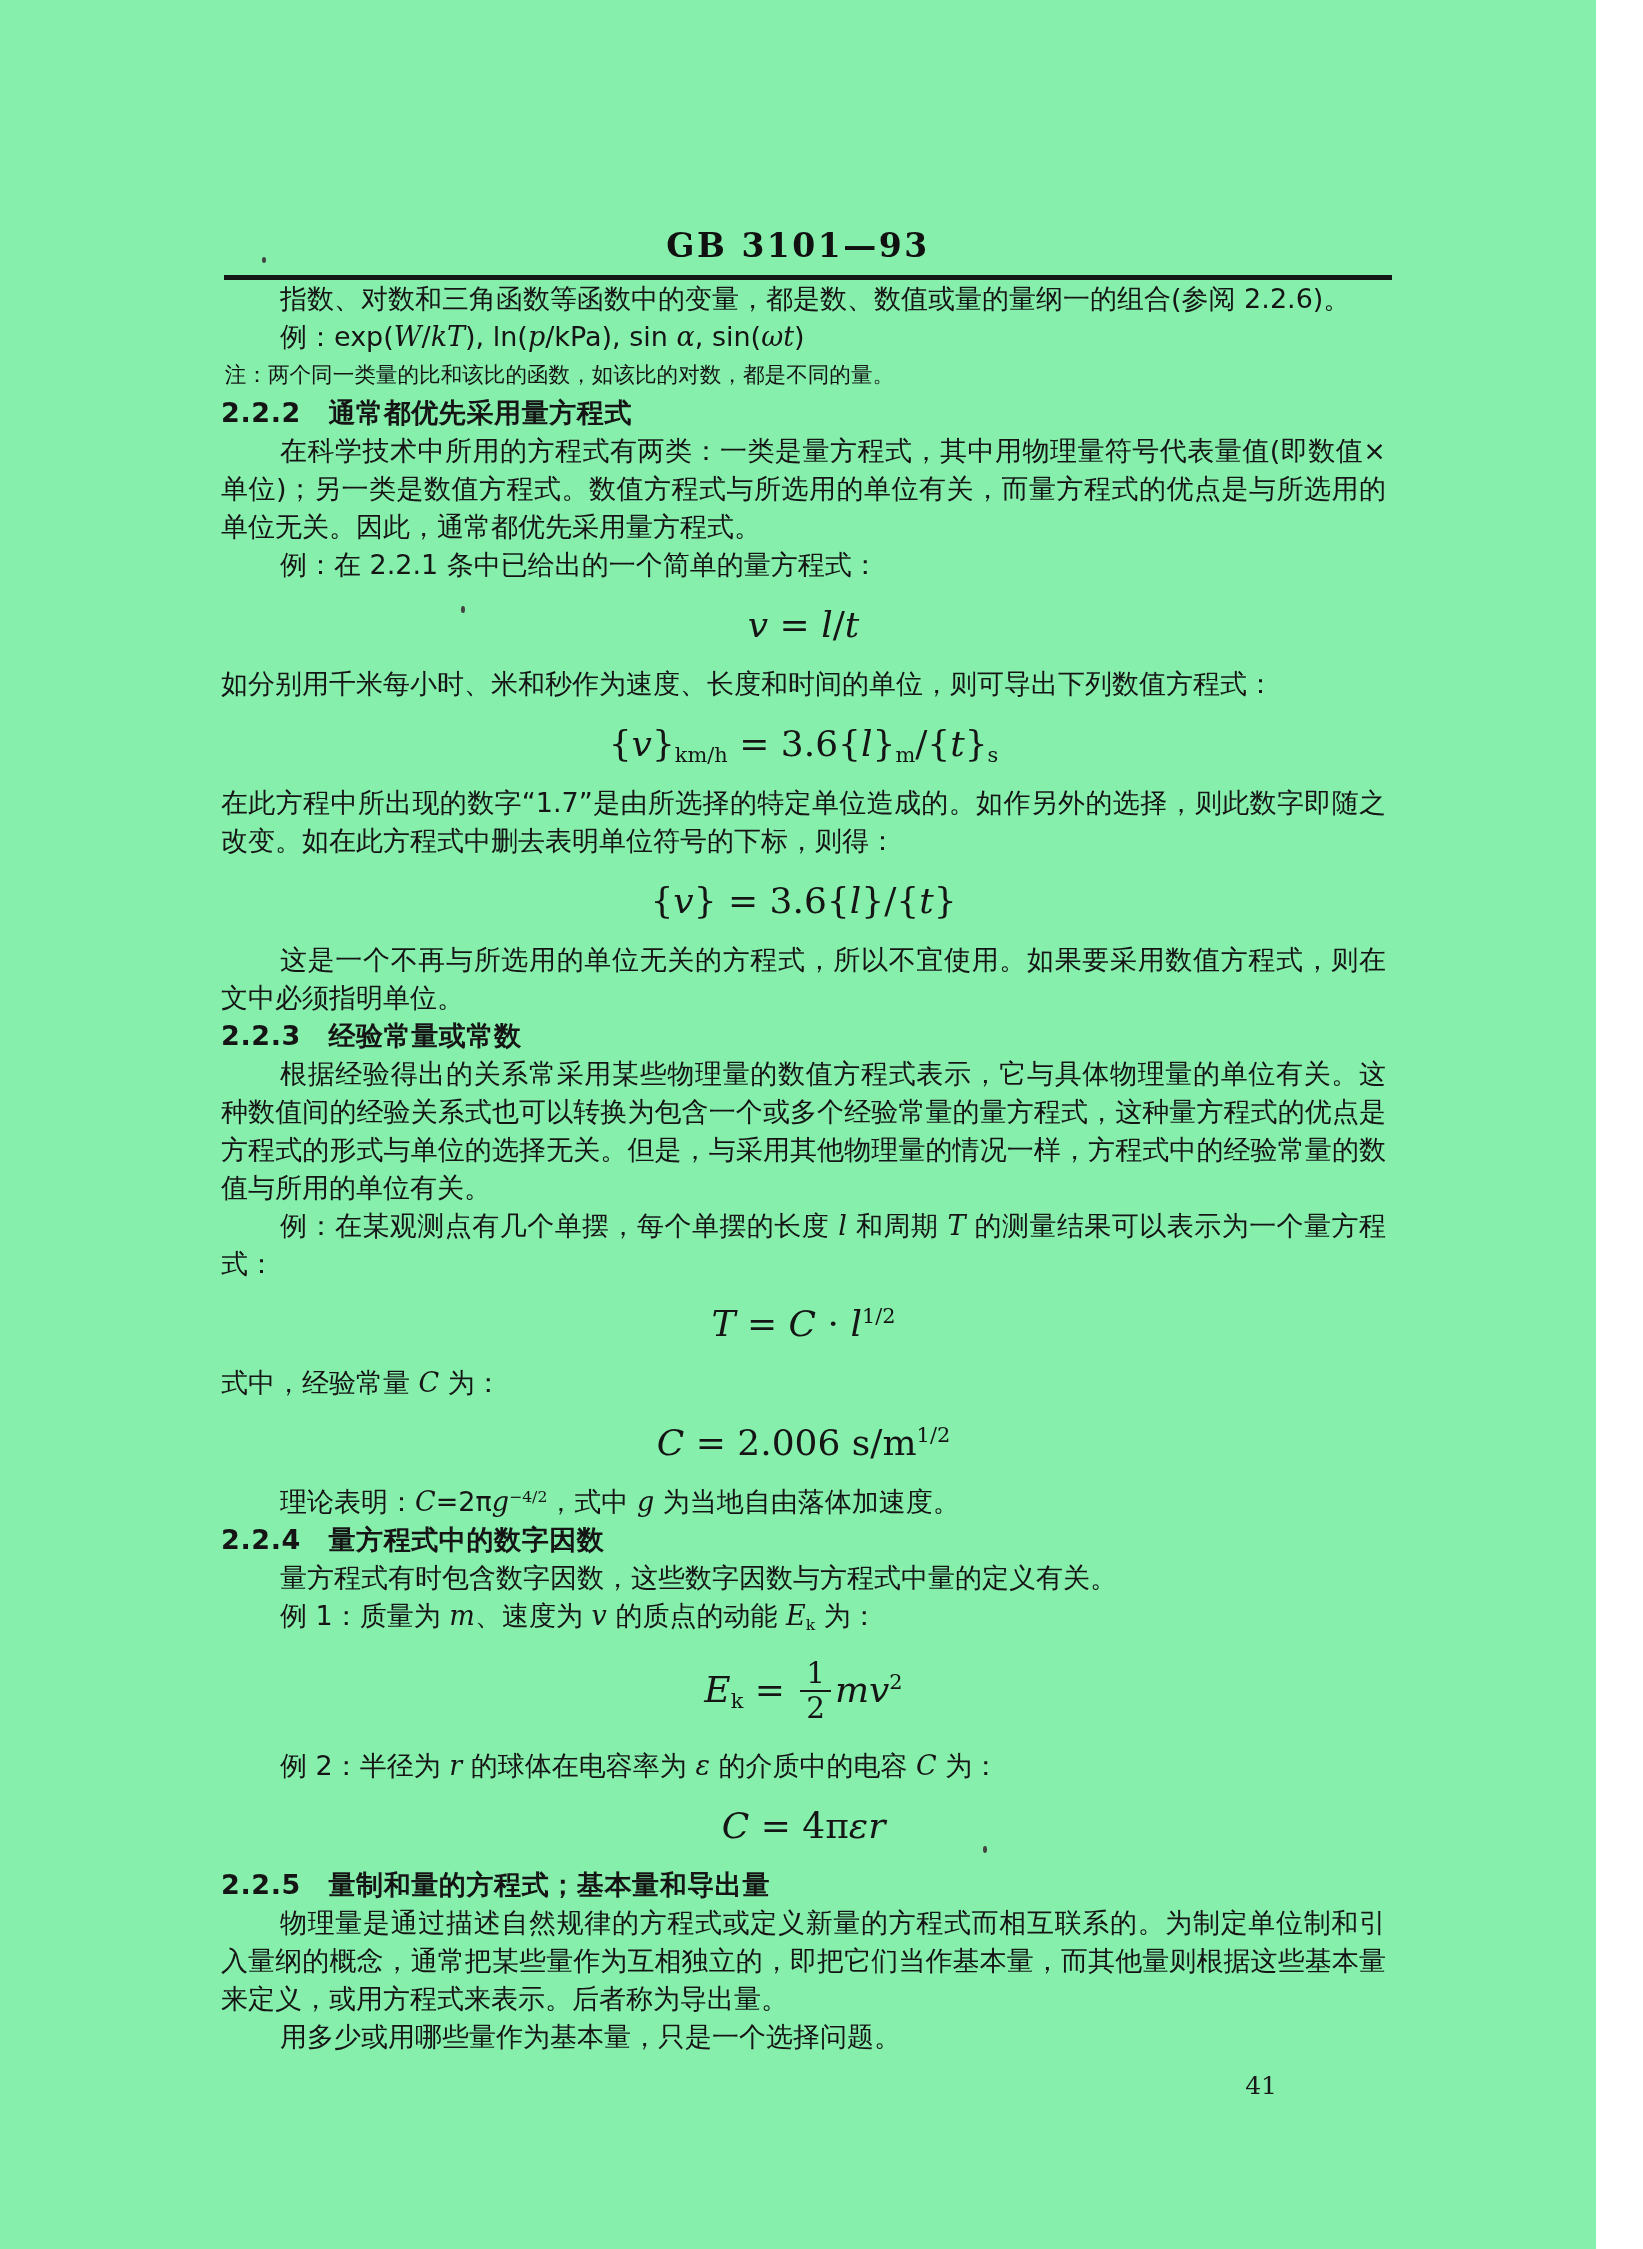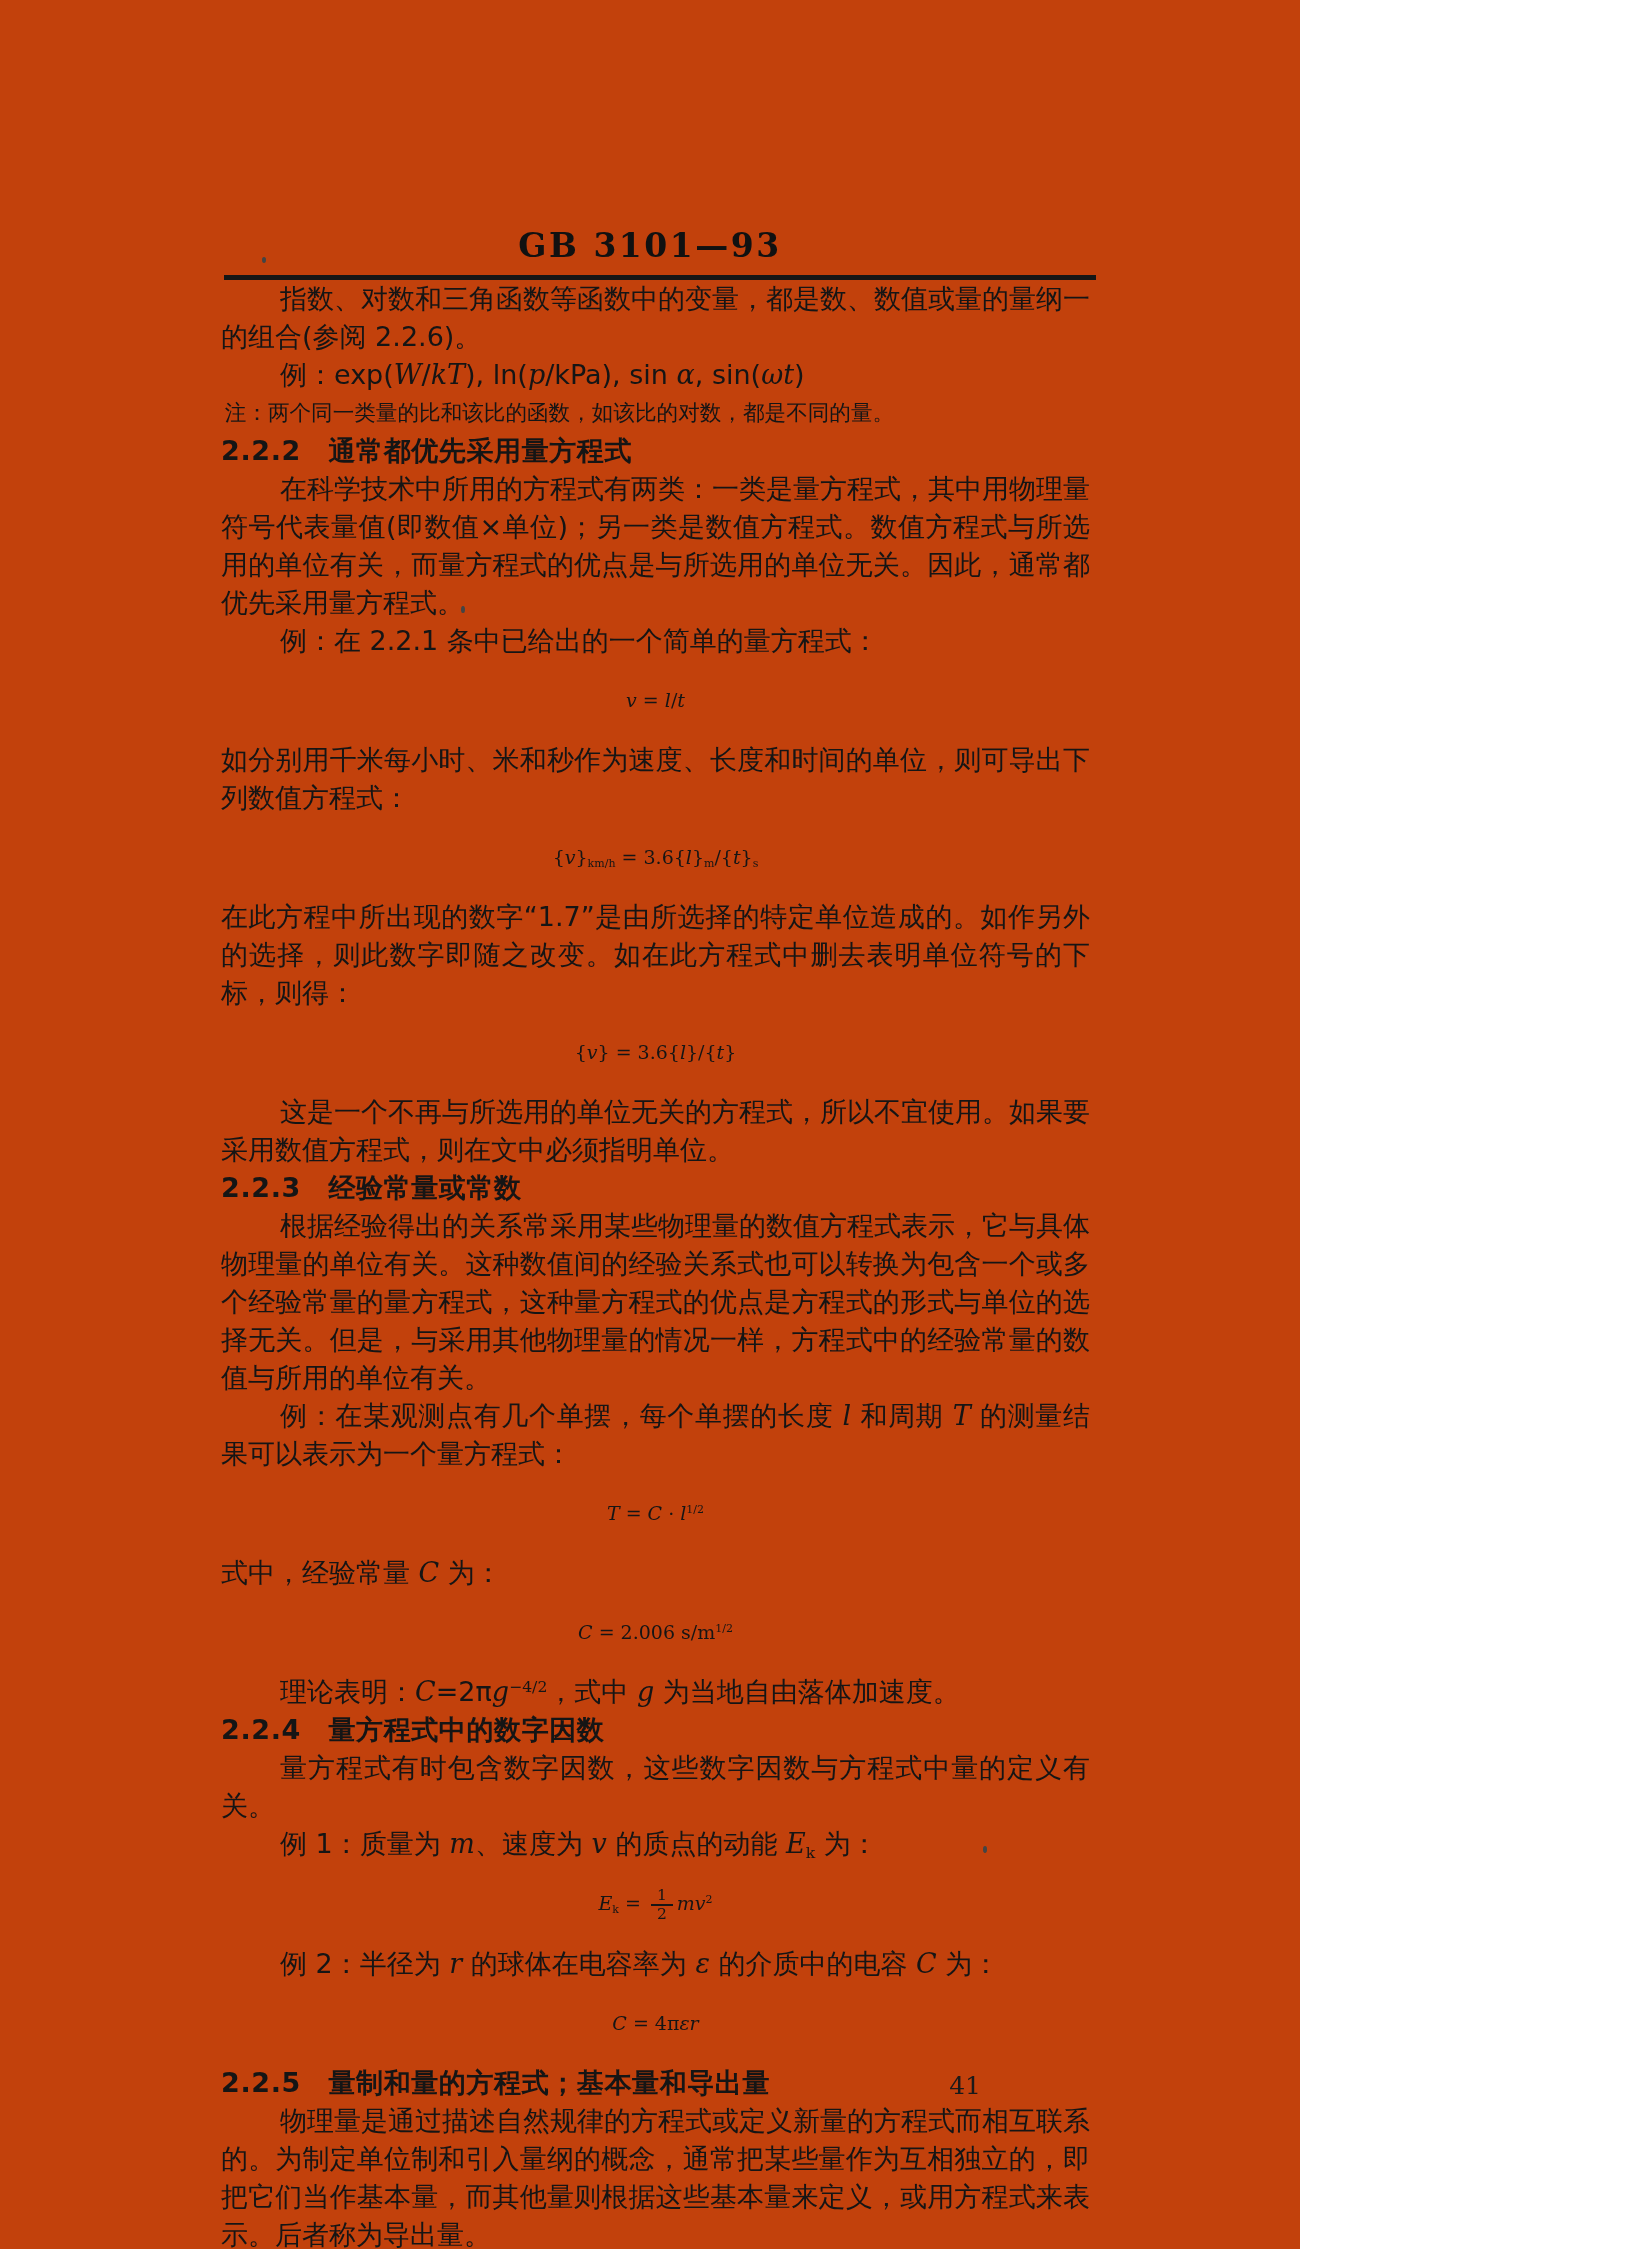--- a/index.html
+++ b/index.html
@@ -1,20 +1,20 @@
 <!DOCTYPE html>
 <html style="font-size:10px"><head>
 <meta charset="utf-8">
 <style>
   html,body{margin:0;padding:0;background:#ffffff;}
   .page{
     position:relative;
-    width:1300px;
+    width:1596px;
     height:2250px;
-    background:#c2410c;
+    background:#86efac;
     color:#151515;
     font-family:"DejaVu Sans",sans-serif;
     overflow:hidden;
   }
   .header{
     padding-top:226px;
     text-align:center;
   }
   .header-title{
     font-family:"DejaVu Serif",serif;
@@ -46,21 +46,21 @@
   .heading{
     font-weight:bold;
     text-indent:0;
     letter-spacing:0.6px;
   }
   .formula{
     text-align:center;
     text-indent:0;
     margin:22px 0;
     font-family:"DejaVu Serif",serif;
-    font-size:19px;
+    font-size:36px;
     line-height:37px;
   }
   .var{
     font-style:italic;
     font-family:"DejaVu Serif",serif;
   }
   sub,sup{
     font-size:0.58em;
     line-height:0;
     font-family:"DejaVu Serif",serif;

